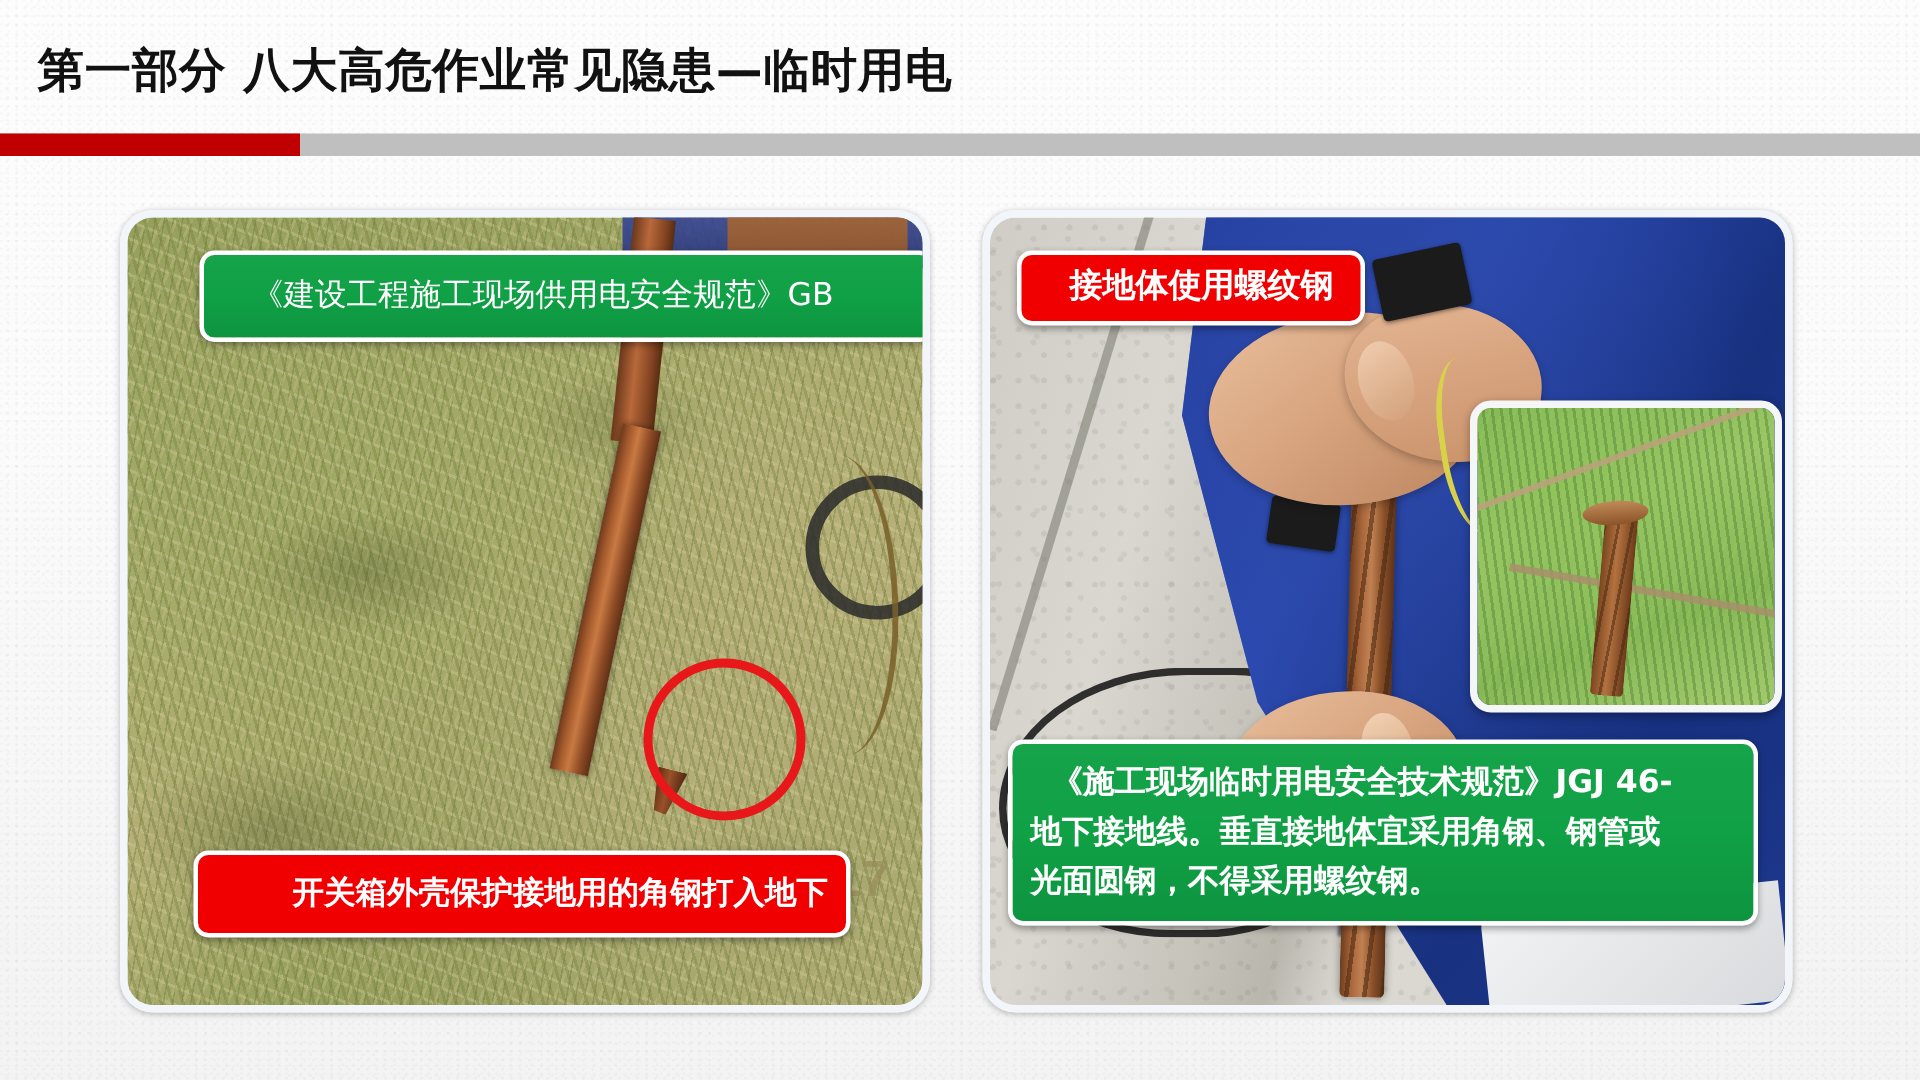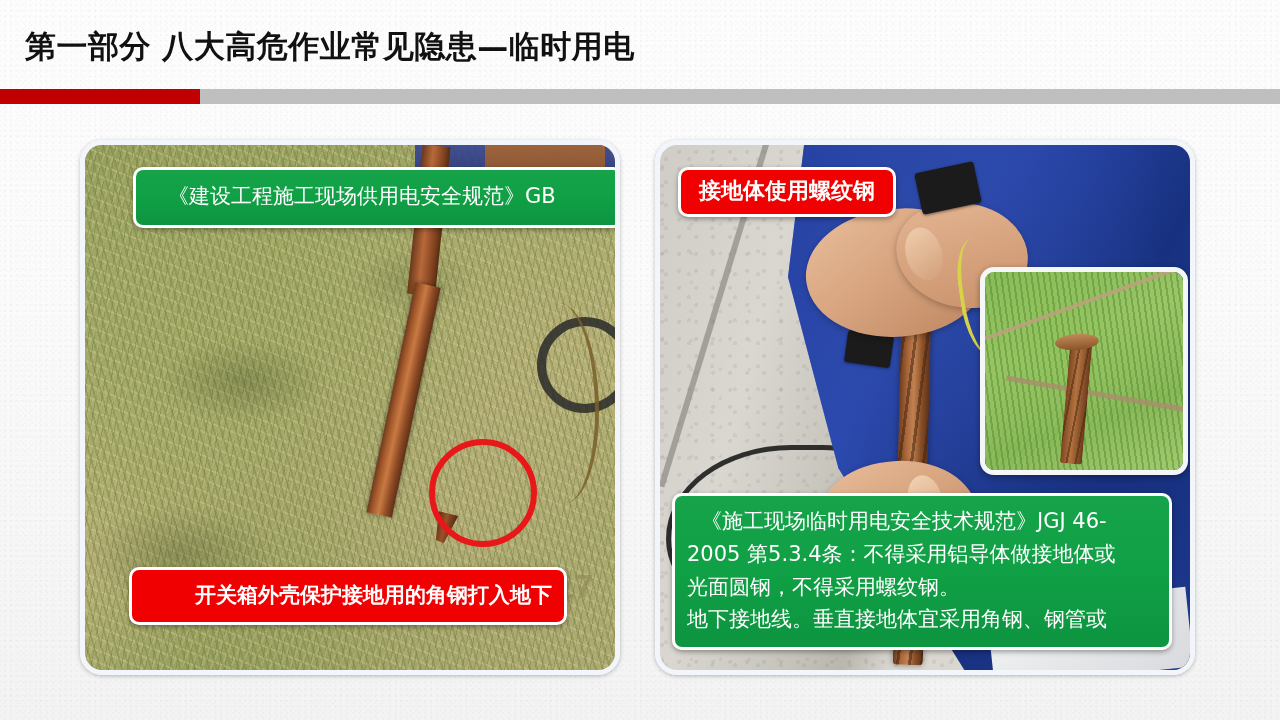--- a/index.html
+++ b/index.html
@@ -255,27 +255,27 @@
     padding:10px 14px 12px 14px;
     font-size:21px;line-height:1.58;margin-left:30px;
   }
   .rb-left{
     left:44px;top:422px;width:438px;
     padding:10px 12px;
     font-size:21px;line-height:1.50;font-weight:bold;text-align:right;
   }
   .rb-right{
     left:18px;top:22px;
-    padding:7px 18px 9px 18px;
+    padding:7px 18px 9px 32px;
     font-size:22px;line-height:1.25;font-weight:bold;
   }
   .gb-right{
     left:12px;top:348px;width:500px;
     padding:9px 12px 11px 12px;
-    font-size:21px;line-height:1.56;font-weight:normal;
+    font-size:21px;line-height:1.56;font-weight:bold;
   }
   .gb-left .ln,.gb-right .ln,.rb-left .ln,.rb-right .ln{display:block;white-space:nowrap;}
   .gb-left .ln:first-child{text-indent:18px;}
   .gb-right .ln:first-child{text-indent:14px;}
 </style>
 </head>
 <body>
 
 <div class="slide">
 
@@ -339,19 +339,18 @@
         <div class="inset-cap"></div>
       </div>
     </div>
 
     <div class="red-box rb-right">
       <span class="ln">接地体使用螺纹钢</span>
     </div>
 
     <div class="green-box gb-right">
       <span class="ln">《施工现场临时用电安全技术规范》JGJ 46-</span>
-      <span class="ln">2005 第5.3.4条：不得采用铝导体做接地体或</span>
+      <span class="ln">地下接地线。垂直接地体宜采用角钢、钢管或</span>
       <span class="ln">光面圆钢，不得采用螺纹钢。</span>
-      <span class="ln">地下接地线。垂直接地体宜采用角钢、钢管或</span>
     </div>
   </div>
 
 </div>
 
 </body></html>

